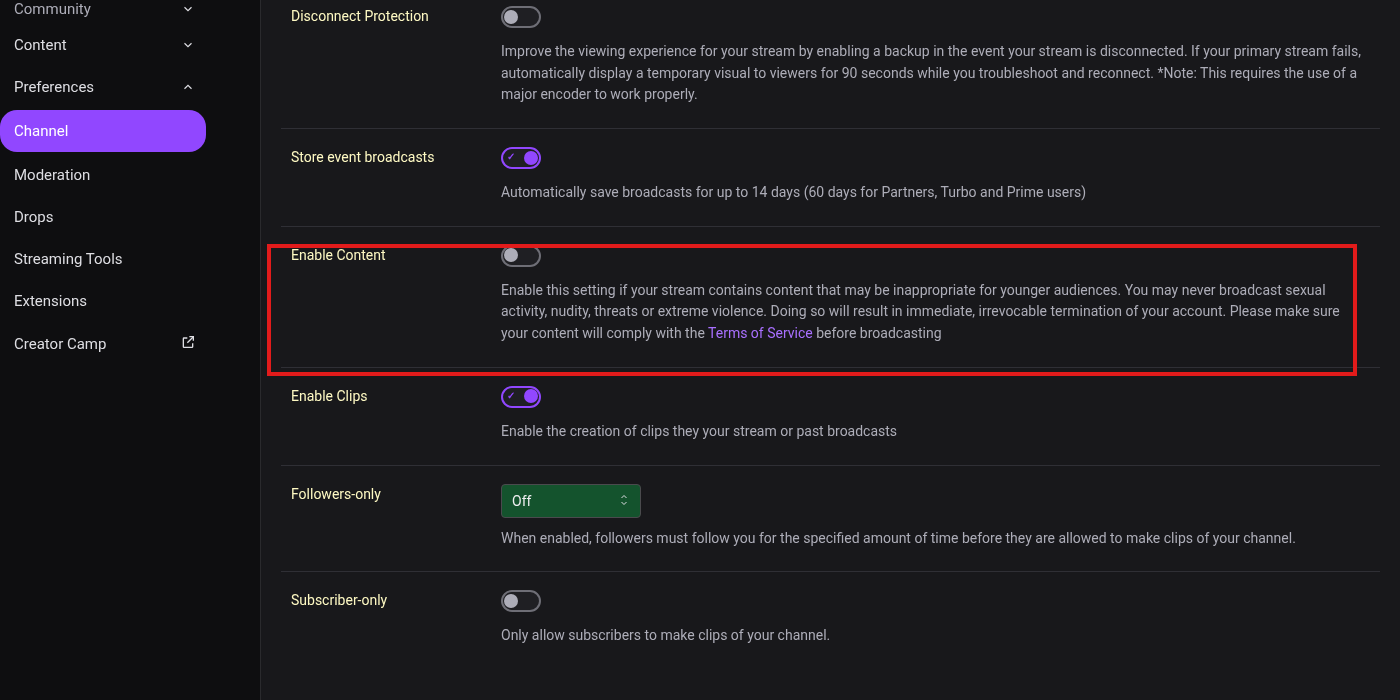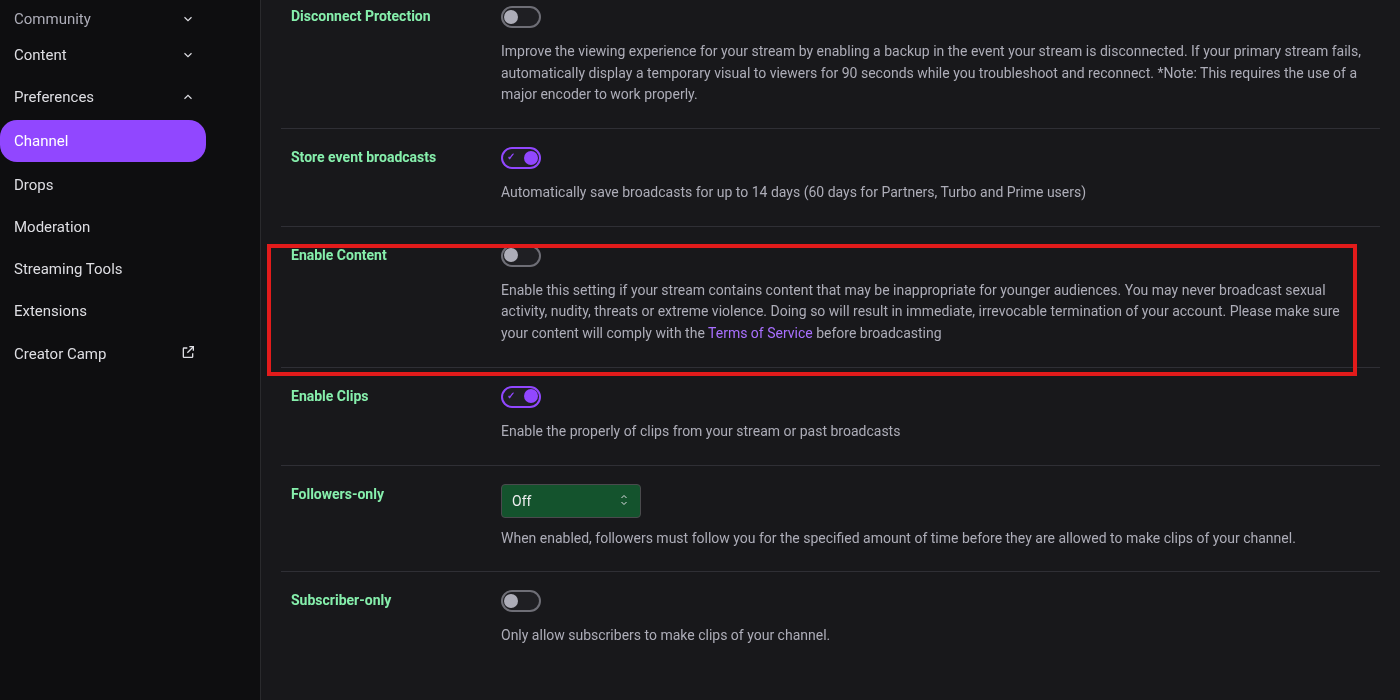--- a/index.html
+++ b/index.html
@@ -21,21 +21,21 @@
   }
   .nav-item {
     display: flex;
     align-items: center;
     justify-content: space-between;
     padding: 12px 14px;
     color: #dedee3;
     font-size: 15px;
     cursor: pointer;
   }
-  .nav-item.truncated { padding-top: 10px; padding-bottom: 6px; color:#adadb8; }
+  .nav-item.truncated { padding-top: 0; padding-bottom: 6px; color:#adadb8; }
   .nav-item.active {
     background: #9147ff;
     color: #fff;
     border-radius: 17px;
     margin: 2px 4px 2px 0;
     padding: 12px 14px;
     align-items: flex-end;
   }
   .chev { width:16px; height:16px; display:inline-flex; align-items:center; justify-content:center; }
   .chev svg { width:14px; height:14px; stroke:#dedee3; stroke-width:2; fill:none; }
@@ -51,22 +51,22 @@
   }
   .setting-row {
     display: flex;
     border-bottom: 1px solid #2f2f35;
     padding: 18px 10px 22px 10px;
   }
   .setting-row.first { padding-top: 6px; }
   .setting-label {
     width: 210px;
     flex-shrink: 0;
-    font-weight: 700;
-    color: #86efac;
+    font-weight: 400;
+    color: #fef9c3;
     font-size: 14px;
     padding-top: 2px;
   }
   .setting-body { flex: 1; }
   .setting-desc {
     color: #adadb8;
     font-size: 14px;
     line-height: 1.55;
     margin-top: 10px;
   }
@@ -139,24 +139,24 @@
     <span class="chev">
         <svg viewBox="0 0 24 24">
           <polyline points="6 15 12 9 18 15"></polyline>
         </svg>
       </span>
   </div>
   <div class="nav-item active">
     <span>Channel</span>
   </div>
   <div class="nav-item">
+    <span>Moderation</span>
+  </div>
+  <div class="nav-item">
     <span>Drops</span>
-  </div>
-  <div class="nav-item">
-    <span>Moderation</span>
   </div>
   <div class="nav-item">
     <span>Streaming Tools</span>
   </div>
   <div class="nav-item">
     <span>Extensions</span>
   </div>
   <div class="nav-item">
     <span>Creator Camp</span>
     <span class="ext-icon"><svg viewBox="0 0 24 24">
@@ -192,21 +192,21 @@
       <div class="setting-desc">
         <span>Enable this setting if your stream contains content that may be inappropriate for younger audiences. You may never broadcast sexual activity, nudity, threats or extreme violence. Doing so will result in immediate, irrevocable termination of your account. Please make sure your content will comply with the </span><a href="#" class="link">Terms of Service</a><span> before broadcasting</span>
       </div>
     </div>
   </div>
 
   <div class="setting-row">
     <div class="setting-label">Enable Clips</div>
     <div class="setting-body">
       <span class="toggle on"><span class="check">✓</span><span class="knob"></span></span>
-      <div class="setting-desc">Enable the properly of clips from your stream or past broadcasts</div>
+      <div class="setting-desc">Enable the creation of clips they your stream or past broadcasts</div>
     </div>
   </div>
 
   <div class="setting-row">
     <div class="setting-label">Followers-only</div>
     <div class="setting-body">
       <div class="select">
         <span>Off</span>
         <span class="caret"><svg viewBox="0 0 24 24">
               <polyline points="7 8 12 3 17 8"></polyline>

